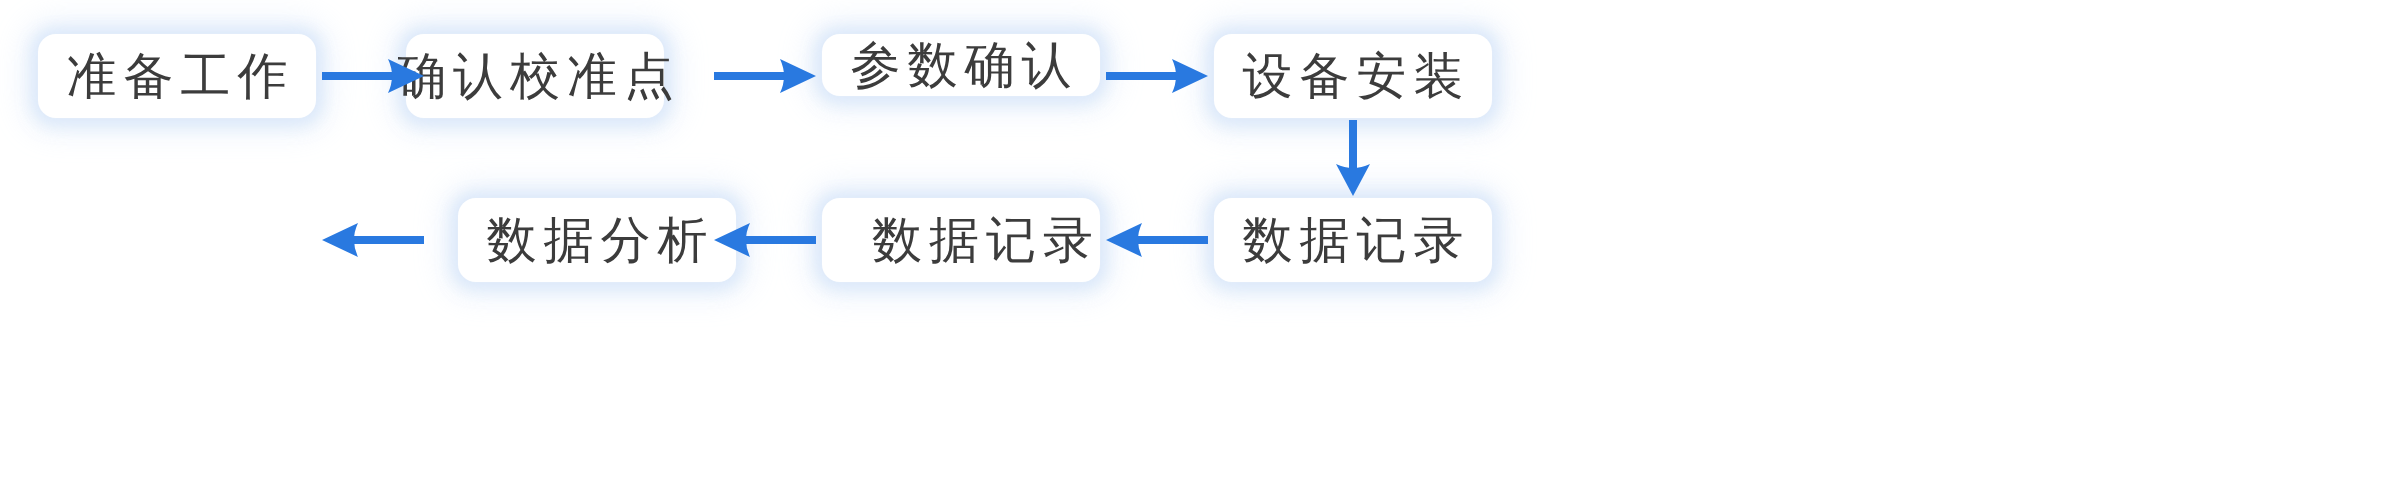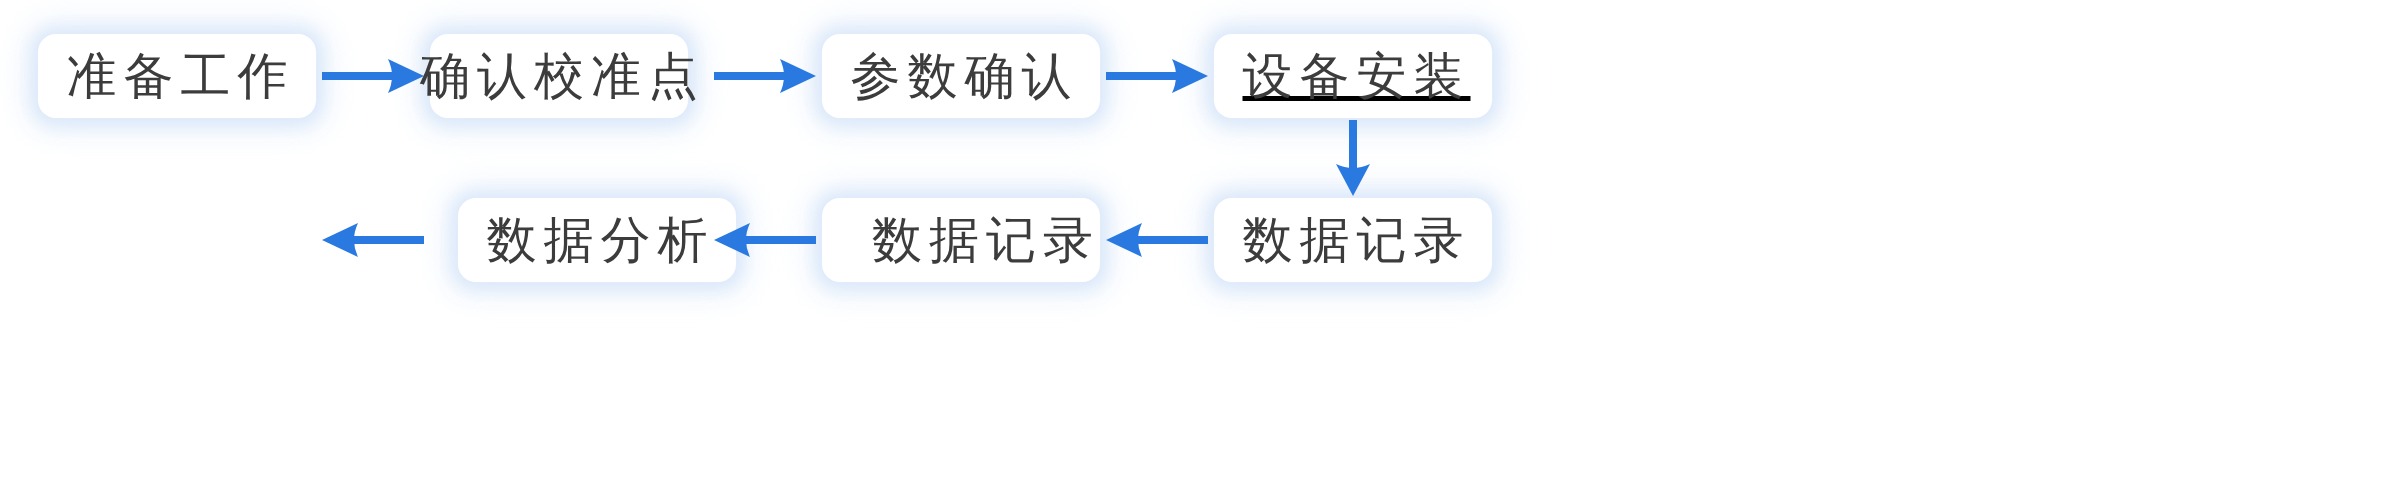--- a/index.html
+++ b/index.html
@@ -44,23 +44,23 @@
     line-height: 1;
     letter-spacing: 7px;
     text-indent: 7px;
     color: #3c3c3c;
     white-space: nowrap;
     font-weight: 400;
   }
 
   
   #node-0 { left: 38px;   top: 34px;  width: 278px; height: 84px; }
-  #node-1 { left: 430px;  top: 34px;  width: 258px; height: 84px; }
-  #node-2 { left: 822px;  top: 34px;  width: 278px; height: 84px; }
-  #node-3 { left: 1214px; top: 34px;  width: 278px; height: 84px; text-decoration: underline; }
+  #node-1 { left: 406px;  top: 34px;  width: 258px; height: 84px; }
+  #node-2 { left: 822px;  top: 34px;  width: 278px; height: 62px; }
+  #node-3 { left: 1214px; top: 34px;  width: 278px; height: 84px; }
   
   #node-4 { left: 1214px; top: 198px; width: 278px; height: 84px; }
   #node-5 { left: 822px;  top: 198px; width: 278px; height: 84px; justify-content: flex-end; }
   #node-6 { left: 430px;  top: 198px; width: 278px; height: 84px; margin-left: 28px; }
   #node-7 { left: 38px;   top: 198px; width: 278px; height: 84px; }
 
   
   .connector {
     position: absolute;
     overflow: visible;

